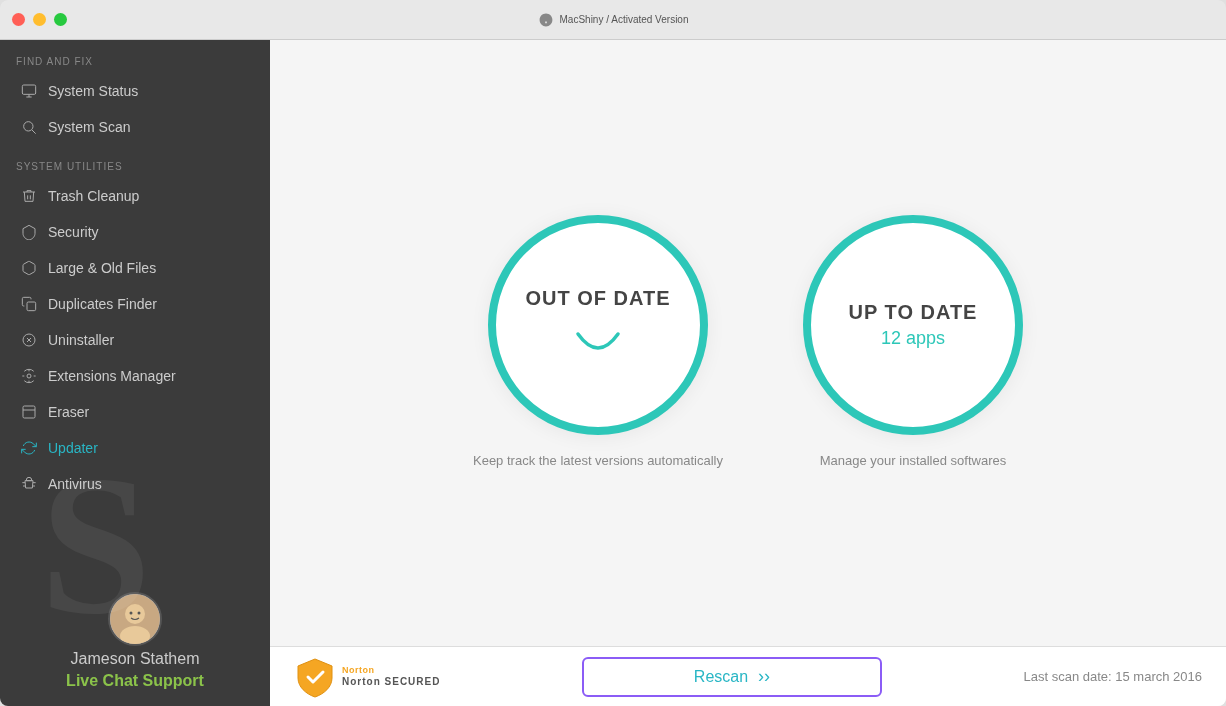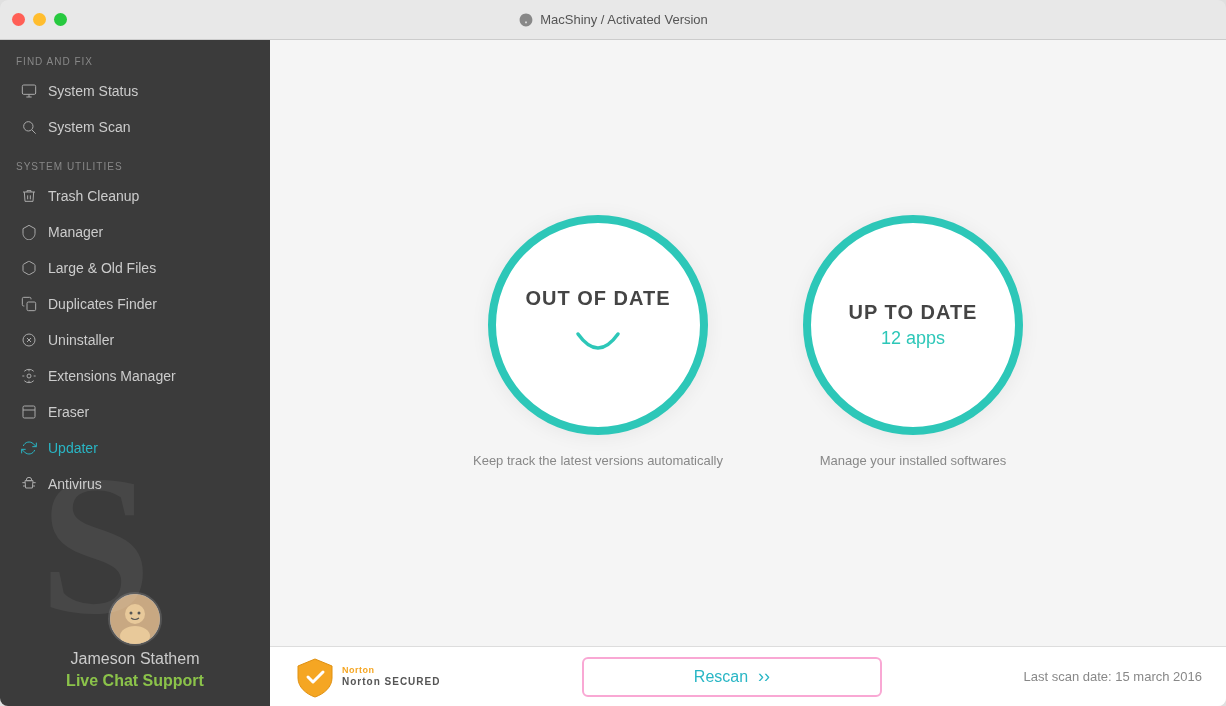--- a/index.html
+++ b/index.html
@@ -37,21 +37,21 @@
       border-radius: 50%;
       cursor: pointer;
     }
     .tb-close { background: #ff5f56; }
     .tb-min   { background: #ffbd2e; }
     .tb-max   { background: #27c93f; }
     .title-bar-title {
       display: flex;
       align-items: center;
       gap: 6px;
-      font-size: 13px;
+      font-size: 10px;
       color: #555;
     }
     .title-bar-icon {
       width: 16px; height: 16px;
     }
 
     
     .main-layout {
       display: flex;
       flex: 1;
@@ -216,21 +216,21 @@
     .norton-text {
       display: flex;
       flex-direction: column;
       line-height: 1.2;
     }
     .rescan-btn {
       flex: 1;
       max-width: 300px;
       margin: 0 auto;
       height: 40px;
-      border: 2px solid #f9a8d4;
+      border: 2px solid #8b5cf6;
       border-radius: 6px;
       background: #fff;
       color: #29b6c5;
       font-size: 16px;
       display: flex;
       align-items: center;
       justify-content: center;
       gap: 10px;
       cursor: pointer;
     }
@@ -307,21 +307,21 @@
       </span>
       <span>Trash Cleanup</span>
     </div>
 
     <div class="sidebar-item">
       <span class="icon">
         <svg width="16" height="16" viewBox="0 0 24 24" class="sidebar-icon-svg">
           <path d="M12 2L3 7v7c0 5 4 9 9 10 5-1 9-5 9-10V7z"></path>
         </svg>
       </span>
-      <span>Manager</span>
+      <span>Security</span>
     </div>
 
     <div class="sidebar-item">
       <span class="icon">
         <svg width="16" height="16" viewBox="0 0 24 24" class="sidebar-icon-svg">
           <path d="M21 16V8a2 2 0 0 0-1-1.73l-7-4a2 2 0 0 0-2 0l-7 4A2 2 0 0 0 3 8v8a2 2 0 0 0 1 1.73l7 4a2 2 0 0 0 2 0l7-4A2 2 0 0 0 21 16z"></path>
         </svg>
       </span>
       <span>Large &amp; Old Files</span>
     </div>

